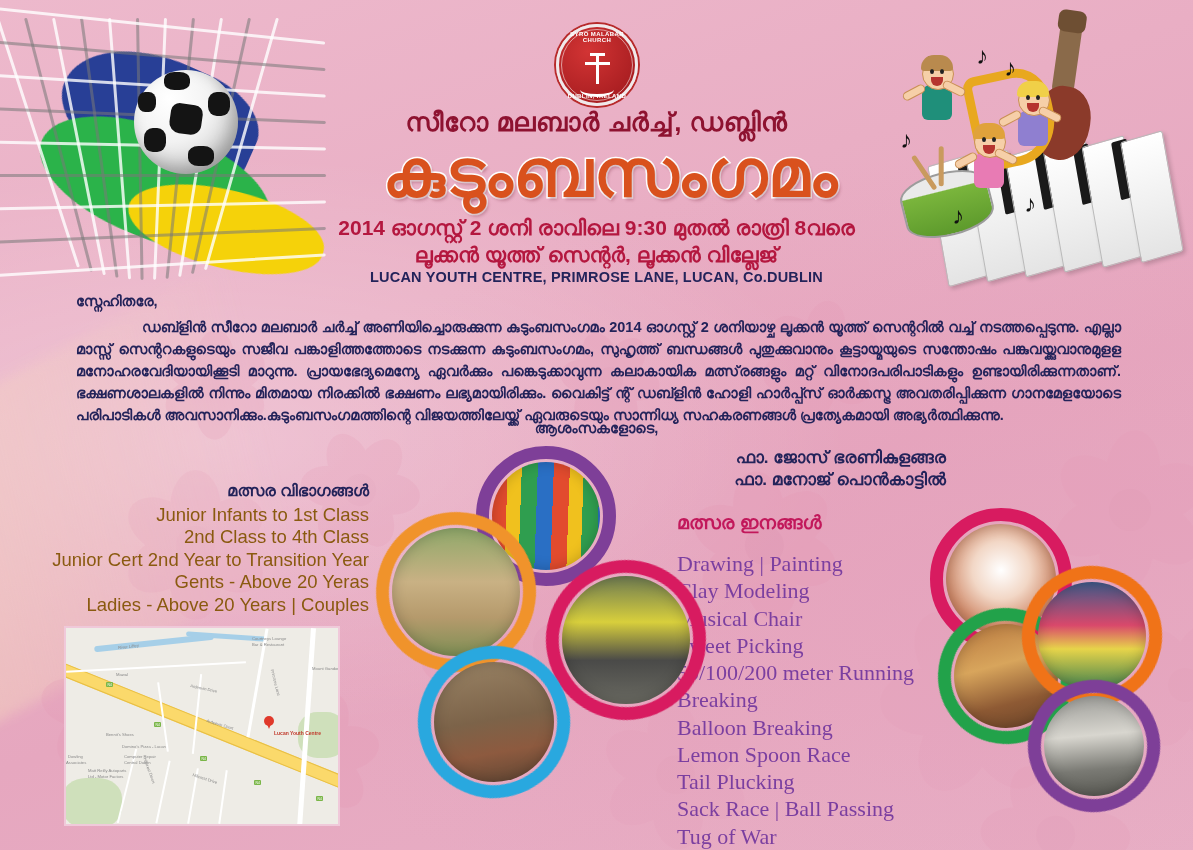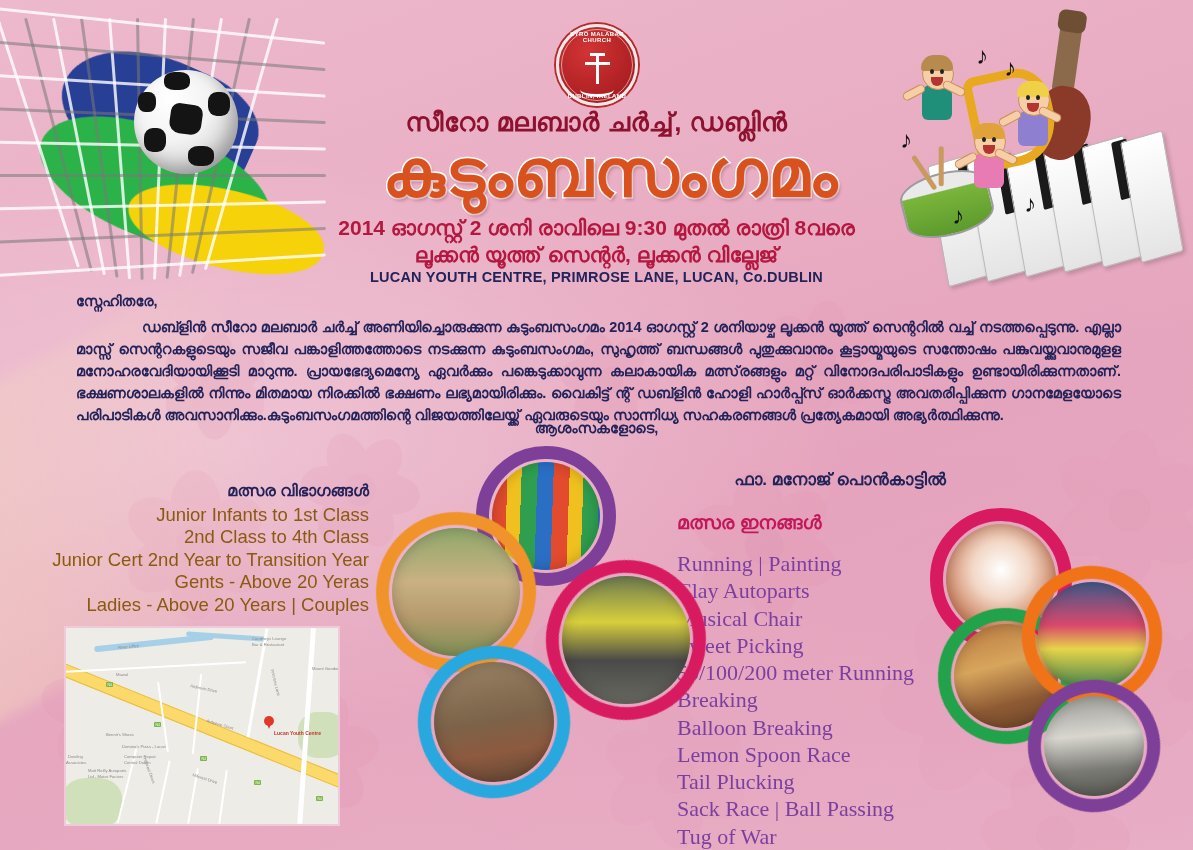--- a/index.html
+++ b/index.html
@@ -449,35 +449,36 @@
 
   <div class="ml-sub">സീറോ മലബാർ ചർച്ച്, ഡബ്ലിൻ</div>
   <div class="ml-title">കുടുംബസംഗമം</div>
   <div class="ml-date">2014 ഓഗസ്റ്റ് 2 ശനി രാവിലെ 9:30 മുതൽ രാത്രി 8വരെ</div>
   <div class="ml-venue">ലൂക്കൻ യൂത്ത് സെന്റർ, ലൂക്കൻ വില്ലേജ്</div>
   <div class="en-venue">LUCAN YOUTH CENTRE, PRIMROSE LANE, LUCAN, Co.DUBLIN</div>
 
   <div class="greeting">സ്നേഹിതരേ,</div>
   <div class="body-par"><span class="indent"></span><span>ഡബ്ളിൻ സീറോ മലബാർ ചർച്ച് അണിയിച്ചൊരുക്കുന്ന കുടുംബസംഗമം 2014 ഓഗസ്റ്റ് 2 ശനിയാഴ്ച ലൂക്കൻ യൂത്ത് സെന്ററിൽ വച്ച് നടത്തപ്പെടുന്നു. എല്ലാ മാസ്സ് സെന്ററകളുടെയും സജീവ പങ്കാളിത്തത്തോടെ നടക്കുന്ന കുടുംബസംഗമം, സുഹൃത്ത് ബന്ധങ്ങൾ പുതുക്കുവാനും കൂട്ടായ്മയുടെ സന്തോഷം പങ്കുവയ്ക്കുവാനുമുളള മനോഹരവേദിയായിക്കൂടി മാറുന്നു. പ്രായഭേദ്യമെന്യേ ഏവർക്കും പങ്കെടുക്കാവുന്ന കലാകായിക മത്സ്‌രങ്ങളും മറ്റ് വിനോദപരിപാടികളും ഉണ്ടായിരിക്കുന്നതാണ്. ഭക്ഷണശാലകളിൽ നിന്നും മിതമായ നിരക്കിൽ ഭക്ഷണം ലഭ്യമായിരിക്കും. വൈകിട്ട് ന്റ് ഡബ്ളിൻ ഹോളി ഹാർപ്പ്സ് ഓർക്കസ്ട്ര അവതരിപ്പിക്കുന്ന ഗാനമേളയോടെ പരിപാടികൾ അവസാനിക്കും.കുടുംബസംഗമത്തിന്റെ വിജയത്തിലേയ്ക്ക് ഏവരുടെയും സാന്നിധ്യ സഹകരണങ്ങൾ പ്രത്യേകമായി അഭ്യർത്ഥിക്കുന്നു.</span></div>
   <div class="regards">ആശംസകളോടെ,</div>
+  <div class="sign s1">ഫാ. ജോസ് ഭരണികുളങ്ങര</div>
   <div class="sign s2">ഫാ. മനോജ് പൊൻകാട്ടിൽ</div>
 
   <div class="cat-head">മത്സര വിഭാഗങ്ങൾ</div>
   <div class="cat-list">
       <div>Junior Infants to 1st Class</div>
       <div>2nd Class to 4th Class</div>
       <div>Junior Cert 2nd Year to Transition Year</div>
       <div>Gents - Above 20 Yeras</div>
       <div>Ladies - Above 20 Years  |  Couples</div>
     </div>
 
   <div class="item-head">മത്സര ഇനങ്ങൾ</div>
   <div class="item-list">
-      <div>Running  |  Painting</div>
-      <div>Clay Autoparts</div>
+      <div>Drawing  |  Painting</div>
+      <div>Clay Modeling</div>
       <div>Musical Chair</div>
       <div>Sweet Picking</div>
       <div>50/100/200 meter Running</div>
       <div>Breaking</div>
       <div>Balloon Breaking</div>
       <div>Lemon Spoon Race</div>
       <div>Tail Plucking</div>
       <div>Sack Race   |   Ball Passing</div>
       <div>Tug of War</div>
     </div>

